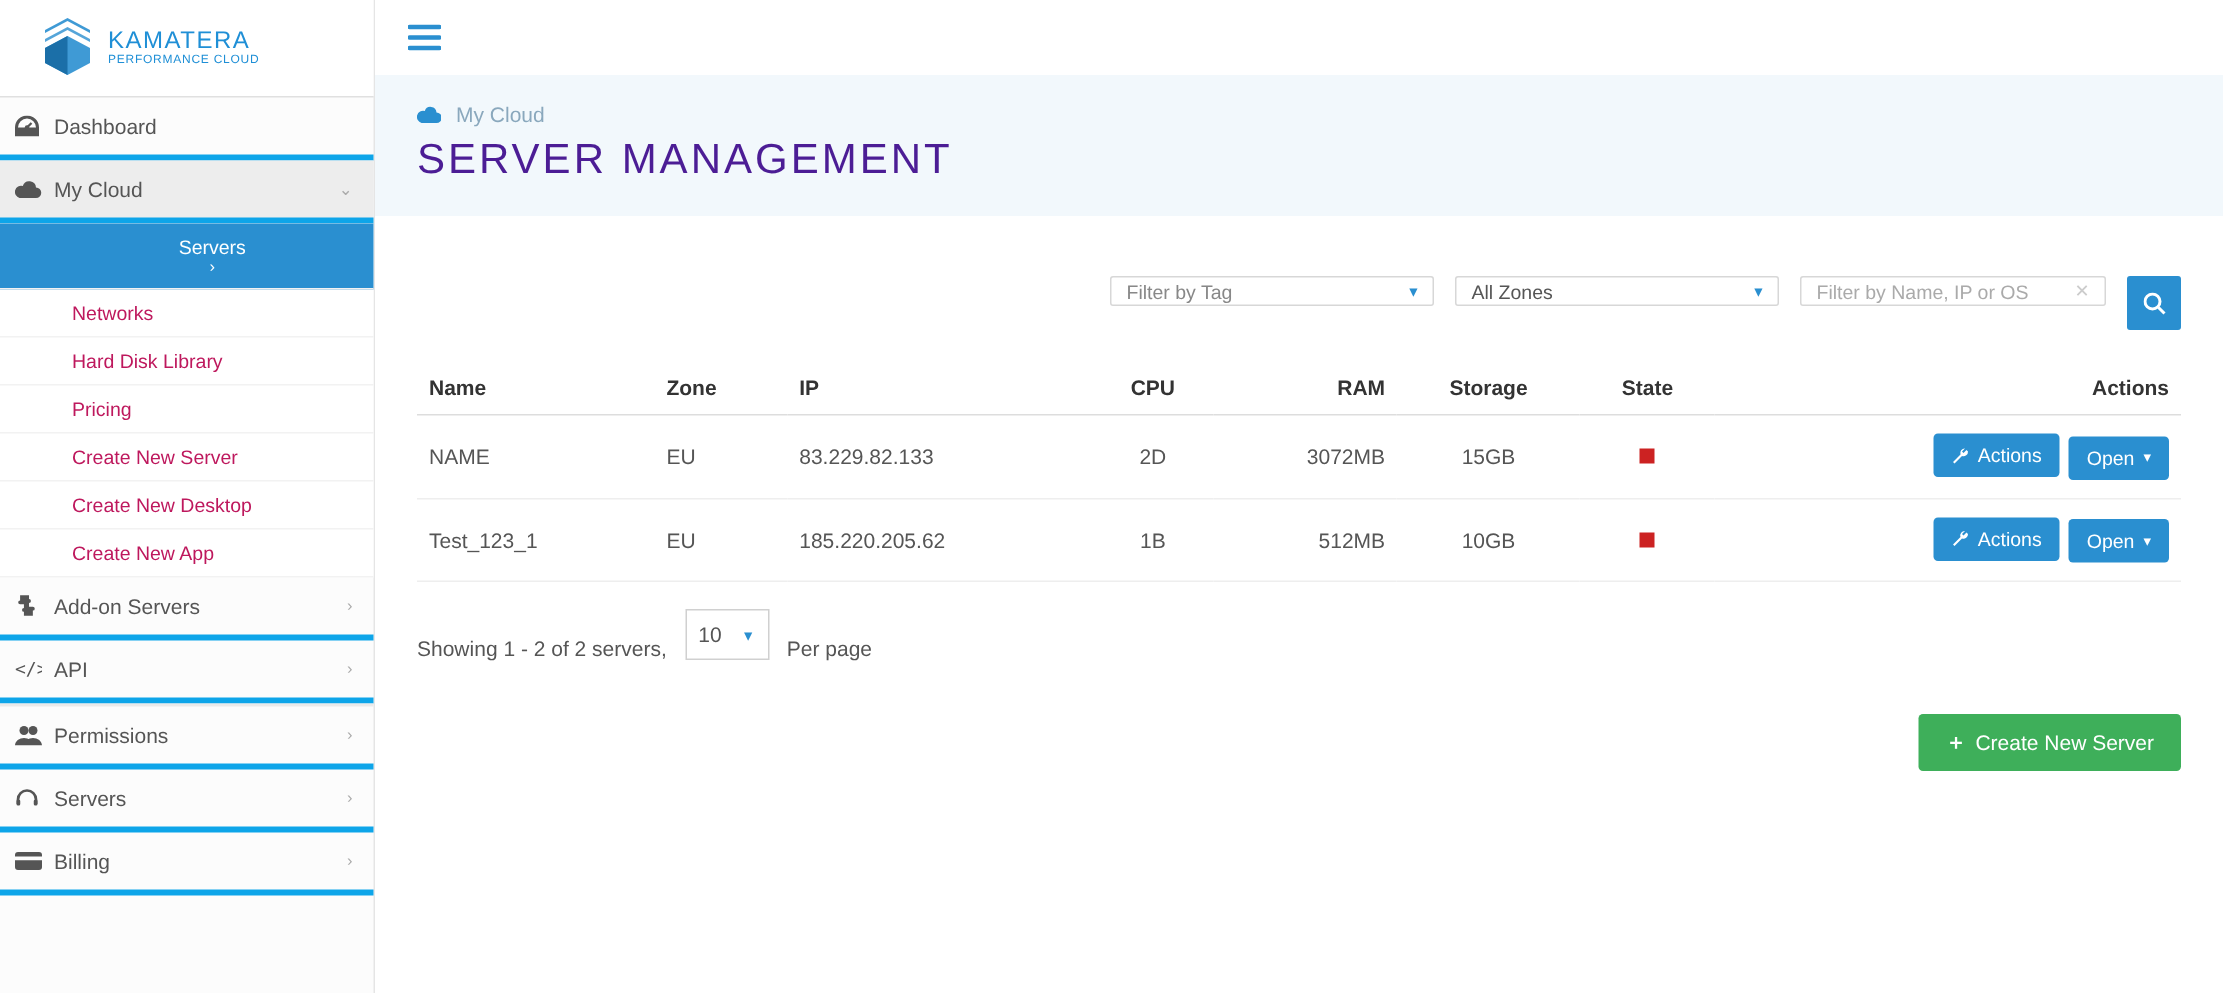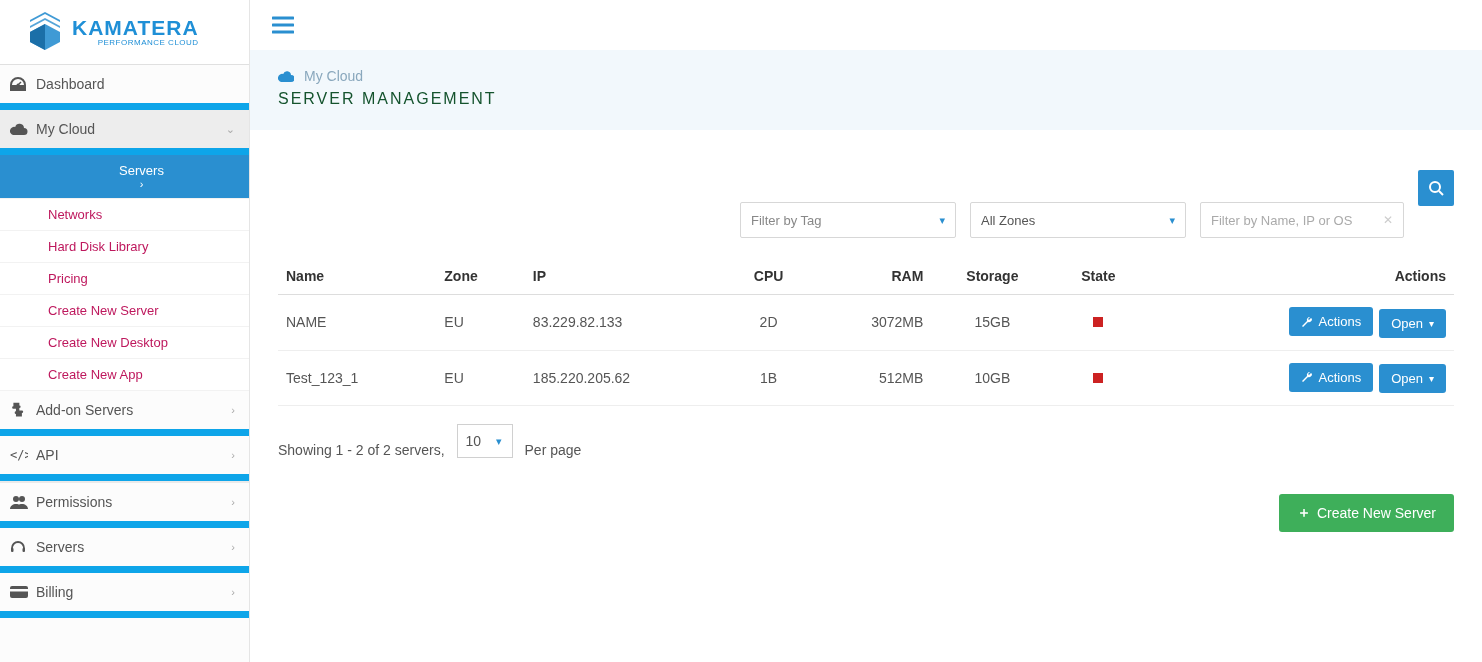--- a/index.html
+++ b/index.html
@@ -20,30 +20,30 @@
   flex-shrink: 0;
   display: flex;
   flex-direction: column;
 }
 .logo-wrap {
   background: #fff;
   padding: 12px 10px 14px 28px;
 }
 .logo { display: flex; align-items: center; gap: 10px; }
 .logo-text { color: #1f8fd6; }
-.logo-top { font-size: 21px; font-weight: 700; letter-spacing: 1px; }
+.logo-top { font-size: 16px; font-weight: 400; letter-spacing: 1px; }
 .logo-sub { font-size: 8px; letter-spacing: 0.5px; text-align: right; margin-top: -2px; }
 .sep { height: 1px; background: #e0e0e0; }
 .nav-sep { height: 2px; background: #eaeaea; margin: 0; }
 .nav { list-style: none; }
 .nav-item {
   display: flex; align-items: center;
   padding: 11px 14px 11px 10px;
   color: #555; cursor: pointer;
-  border-bottom: 7px solid #0ea5e9;
+  border-bottom: 4px solid #0ea5e9;
 }
 .nav-item .ico { width: 26px; text-align: center; font-size: 15px; color: #555; }
 .nav-item .lbl { flex: 1; }
 .nav-item .chev { font-size: 11px; color: #aaa; }
 .nav-item.expanded { background: #ededed; }
 .nav-sub { list-style: none; background: #fff; }
 .nav-sub-item {
   padding: 8px 14px 8px 48px;
   color: #be185d; font-size: 13px; cursor: pointer;
   border-bottom: 1px solid #f2f2f2;
@@ -53,27 +53,27 @@
 .nav-sub-item .chev { font-size: 11px; }
 .main { flex: 1; display: flex; flex-direction: column; overflow: auto; }
 .topbar { padding: 16px 22px; }
 .burger { color: #2a8fd0; font-size: 22px; cursor: pointer; }
 .header-band {
   background: #f2f8fc;
   padding: 18px 28px 22px 28px;
 }
 .crumb { color: #8aa8bd; font-size: 14px; display:flex; align-items:center; gap:10px; }
 .crumb-ico { color:#2a8fd0; }
-.page-title { font-size: 16px; font-weight: 300; letter-spacing: 2px; color: #14532d; margin-top: 6px; }
+.page-title { font-size: 28px; font-weight: 300; letter-spacing: 2px; color: #4c1d95; margin-top: 6px; }
 .content { padding: 40px 28px 24px 28px; }
 .filters { display: flex; justify-content: flex-end; gap: 14px; margin-bottom: 20px; }
 .select, .inputbox {
-  border: 1px solid #d7d7d7; background:#fff; height: 36px;
+  border: 1px solid #d7d7d7; background:#fff; height: 20px;
   padding: 0 32px 0 10px; font-size: 13px; color:#555;
-  display:flex; align-items:center; position:relative; border-radius:2px;margin-top:32px;
+  display:flex; align-items:center; position:relative; border-radius:2px;
 }
 .select { width: 216px; cursor:pointer; }
 .select .arr, .perpage-sel .arr { position:absolute; right:10px; color:#2a8fd0; font-size:11px; }
 .inputbox { width: 204px; color:#aaa; }
 .inputbox .clear { position:absolute; right:10px; color:#ccc; font-size:12px; }
 .search-btn {
   width: 36px; height:36px; background:#2a8fd0; color:#fff;
   display:flex; align-items:center; justify-content:center; border-radius:2px;
   cursor:pointer;
 }

